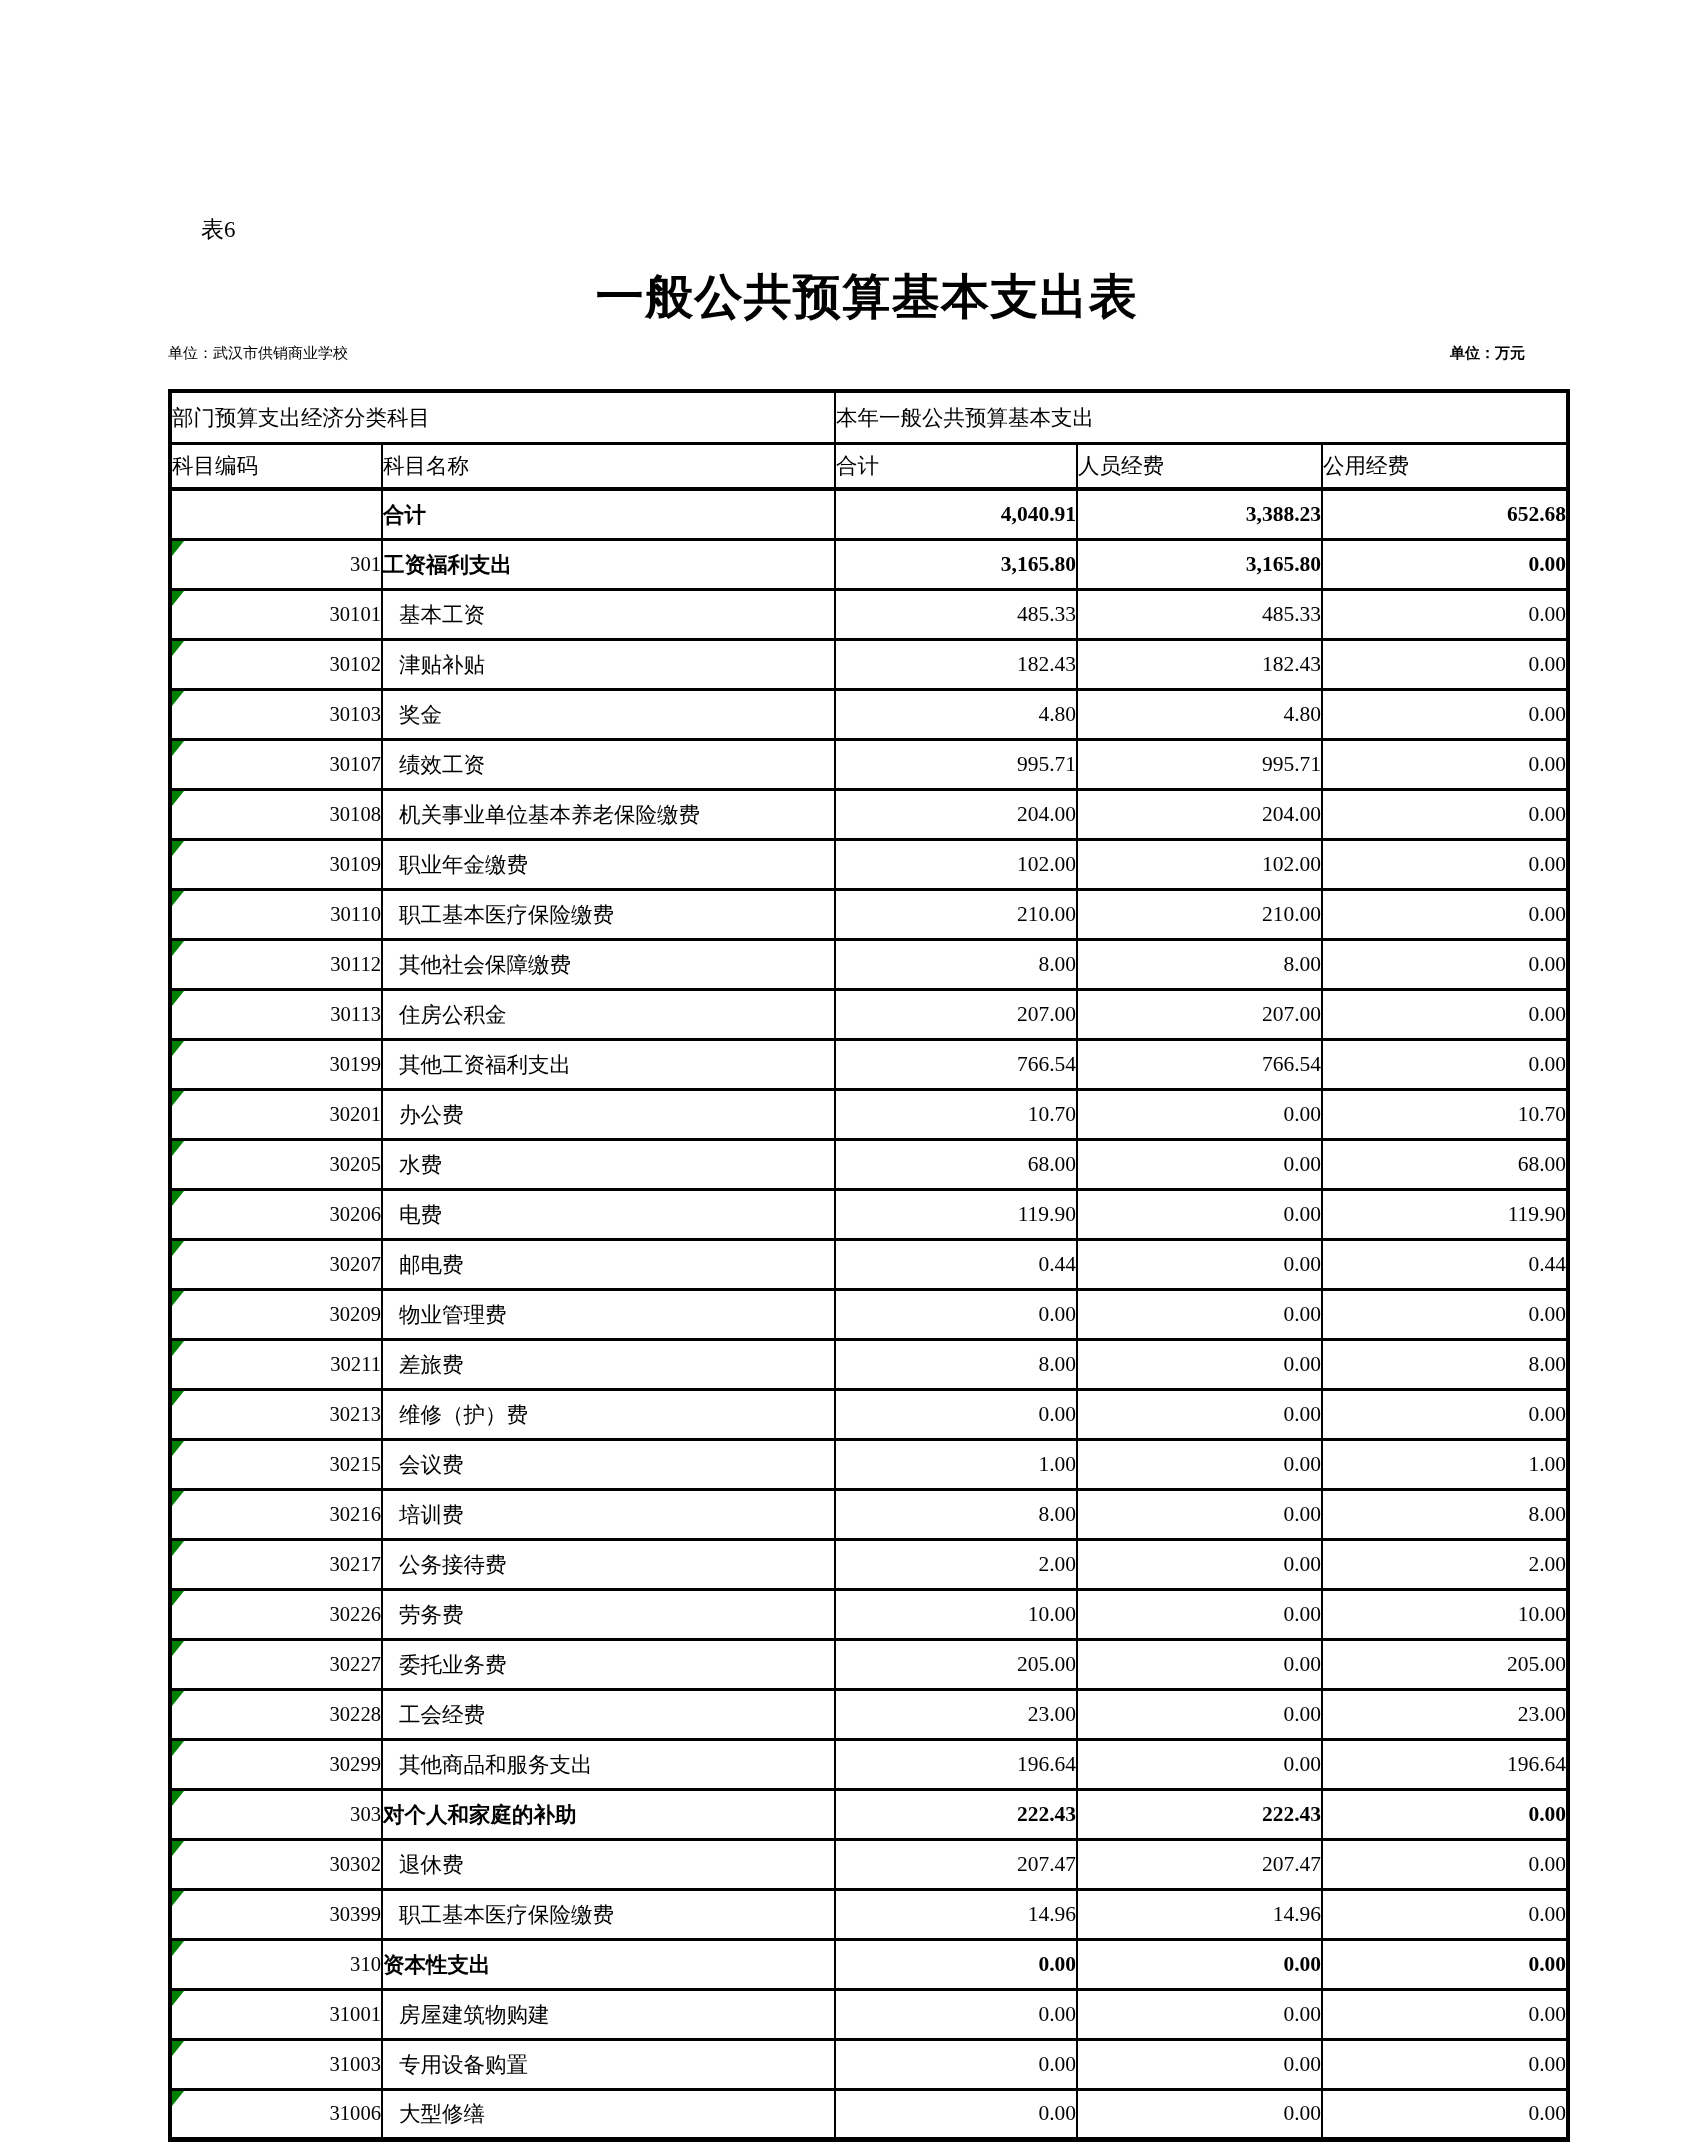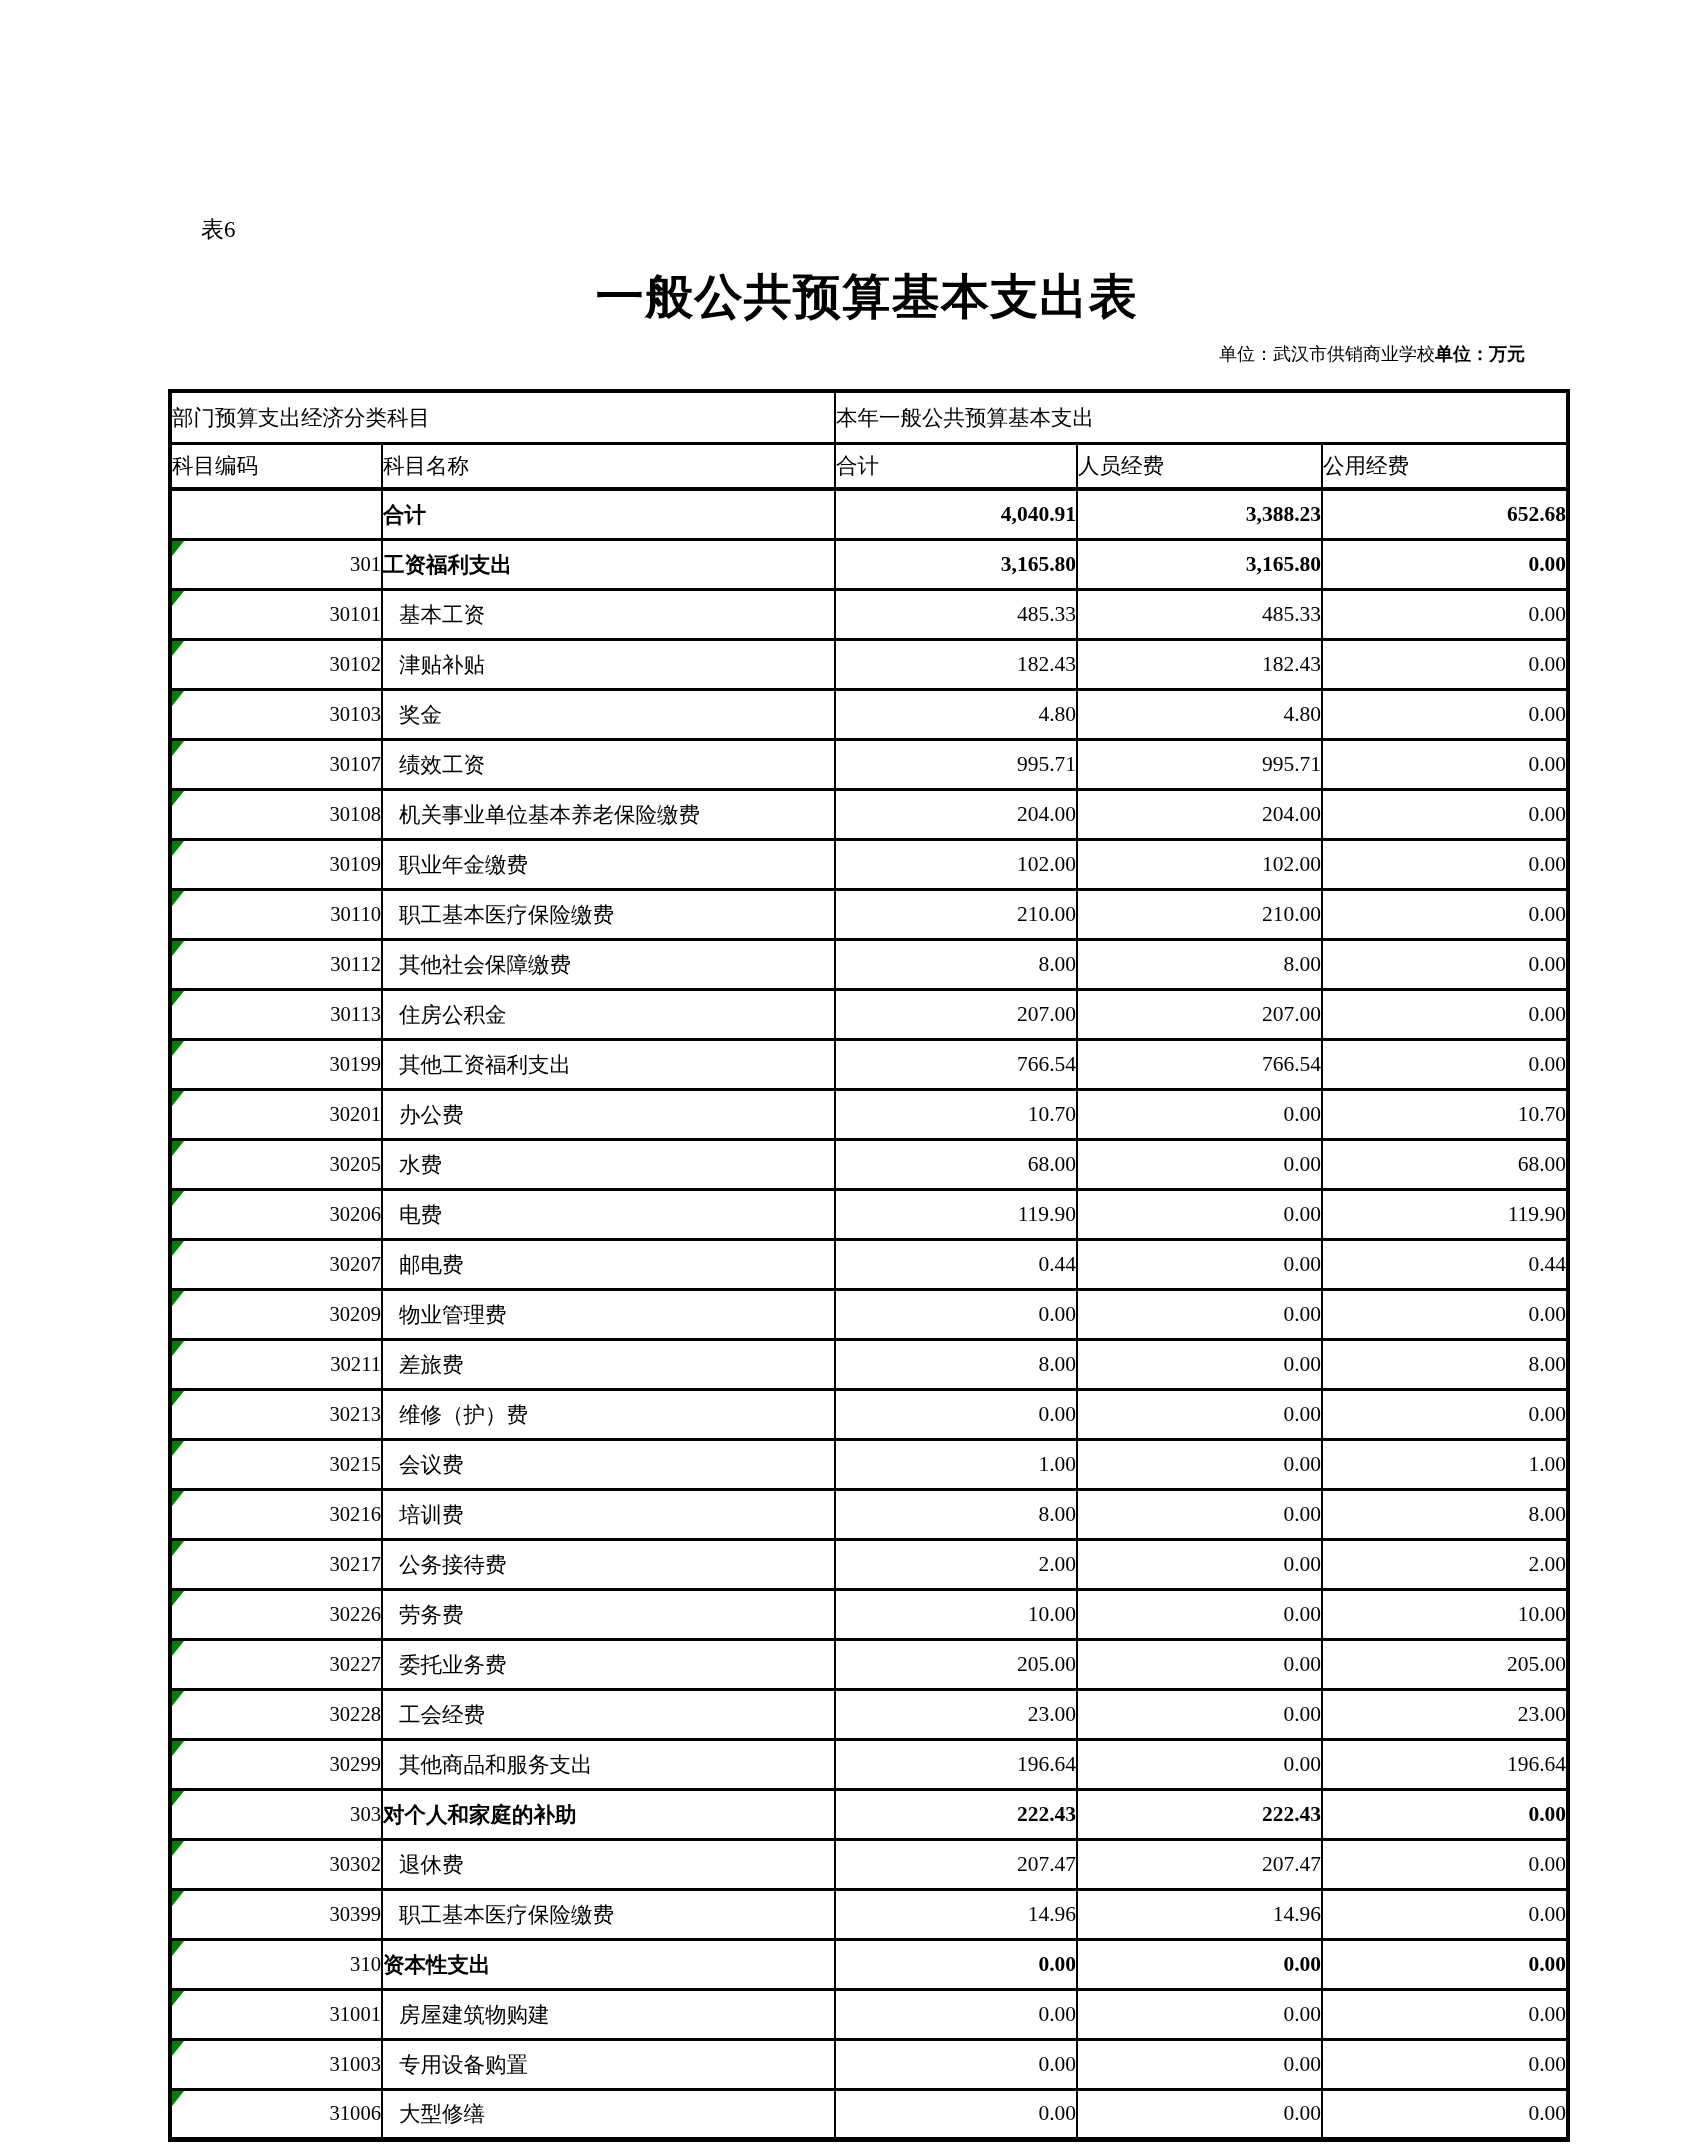--- a/index.html
+++ b/index.html
@@ -38,22 +38,22 @@
     letter-spacing: 1.3px;
     line-height: 1.2;
   }
 
   .meta {
     position: absolute;
     left: 168px;
     top: 344px;
     width: 1398px;
     display: flex;
-    justify-content: flex-end;
-    font-size: 18px;
+    justify-content: space-between;
+    font-size: 15px;
     line-height: 1.2;
   }
   .meta .unit-right { margin-right: 41px; font-weight: bold; }
 
   table.budget {
     position: absolute;
     left: 168px;
     top: 389px;
     width: 1398px;
     table-layout: fixed;

